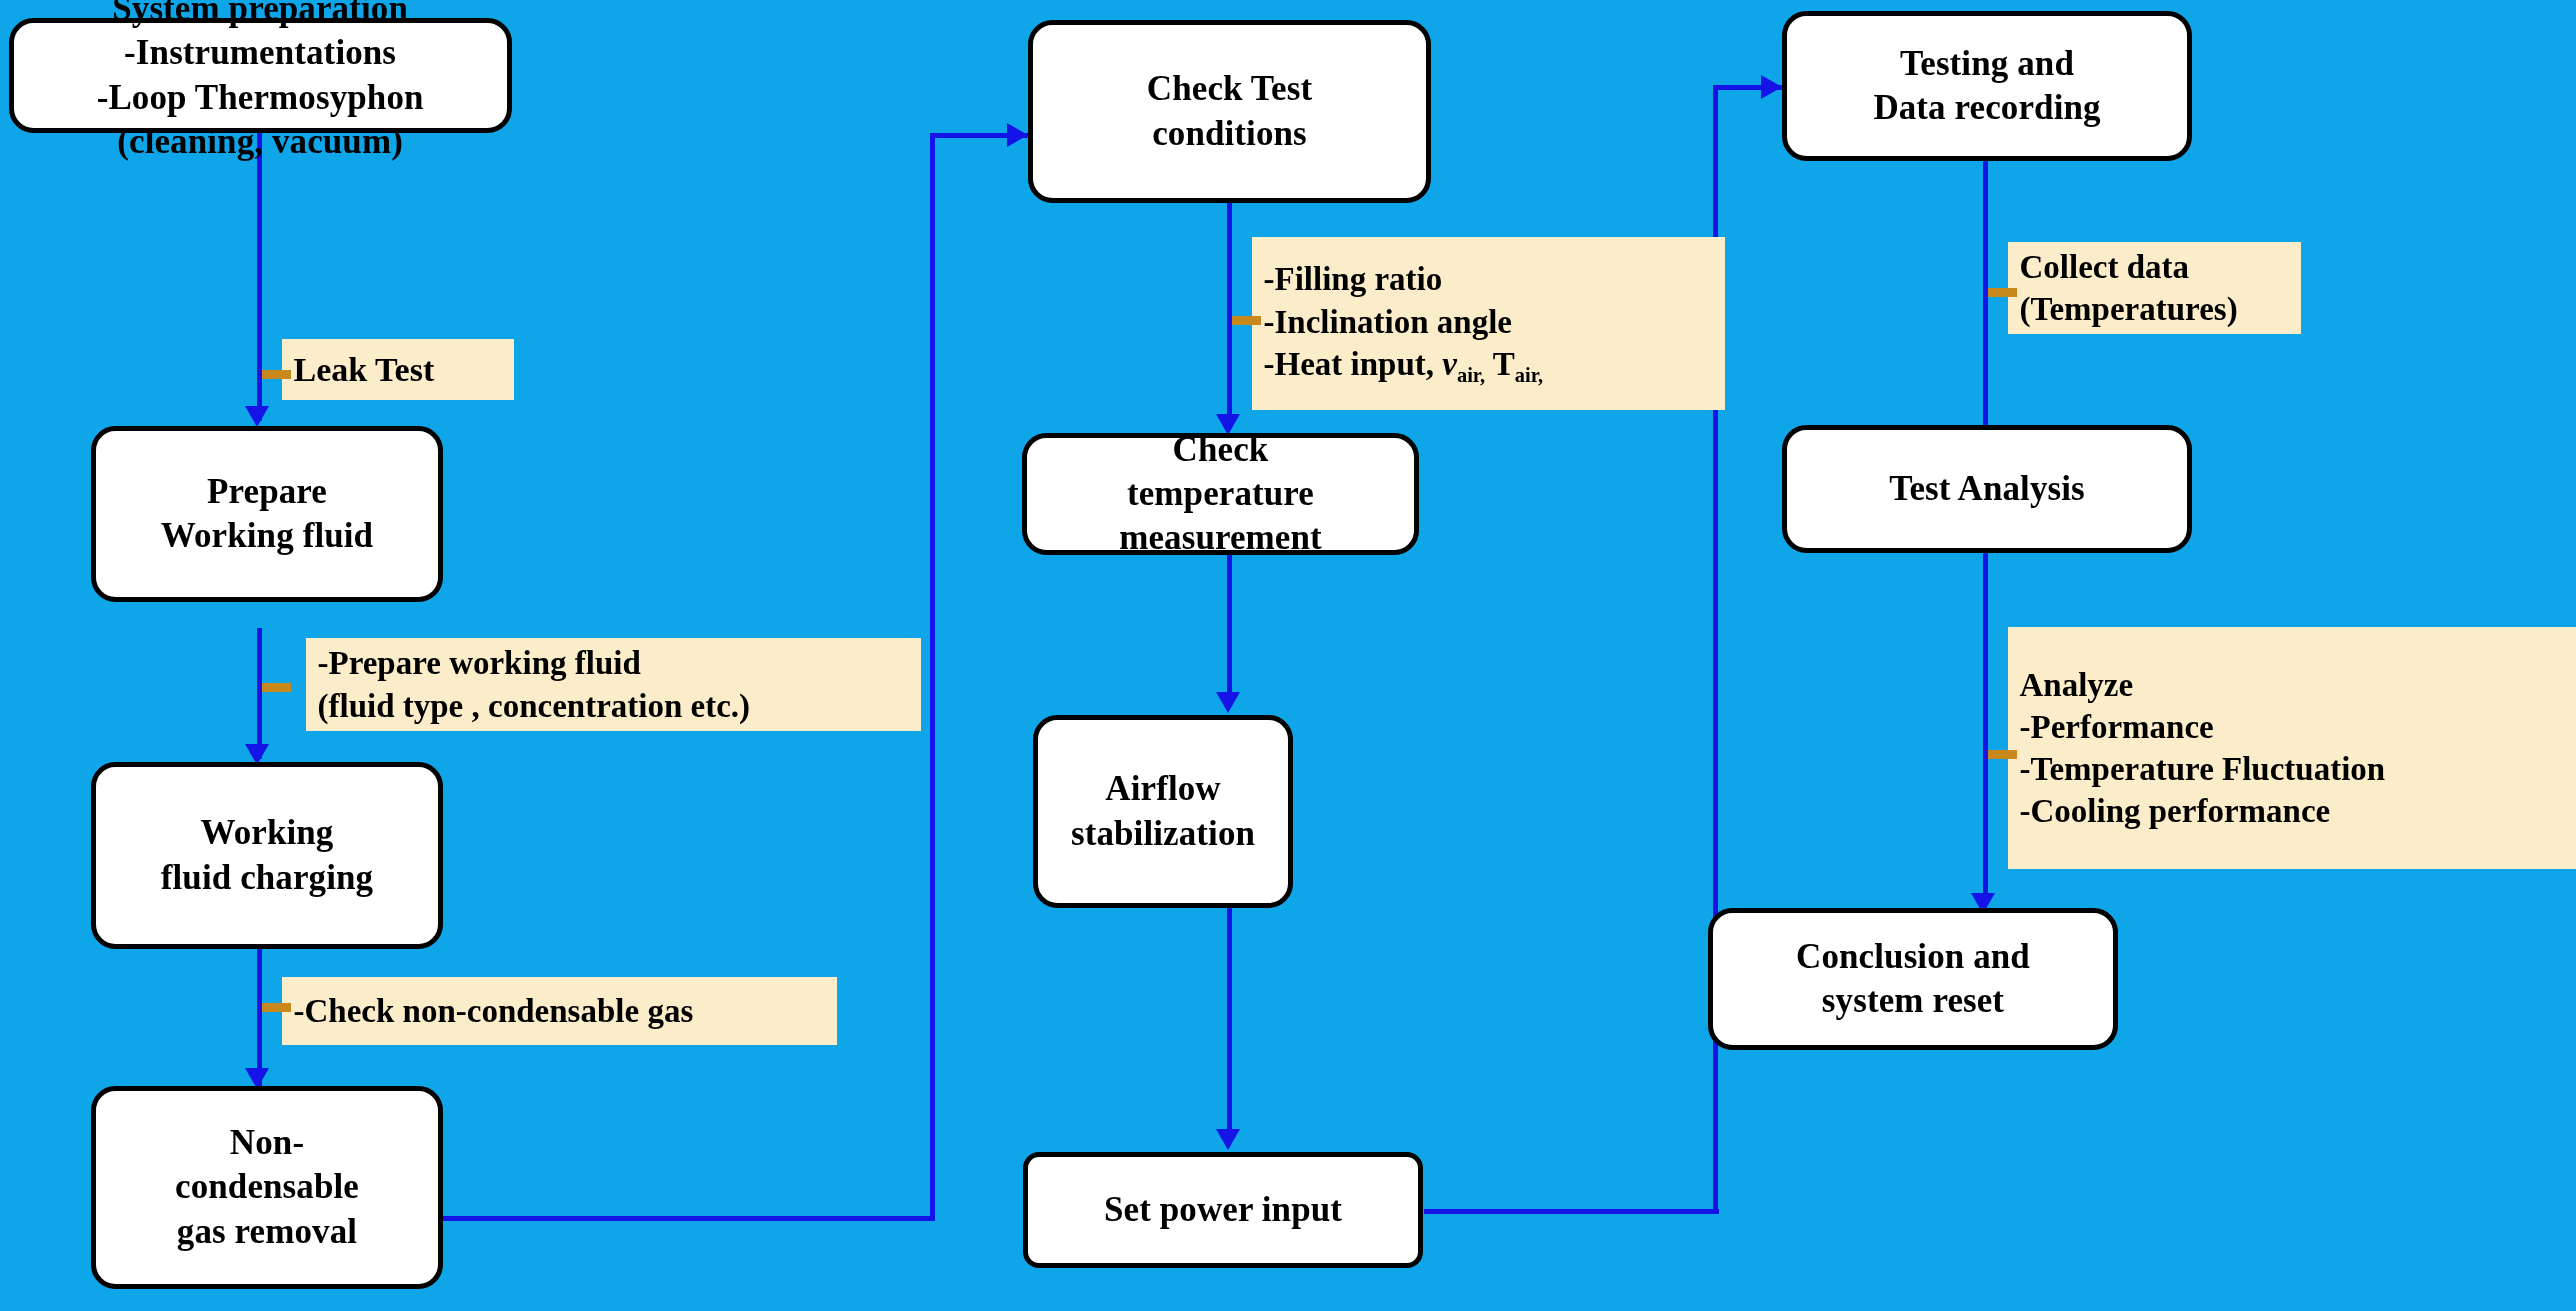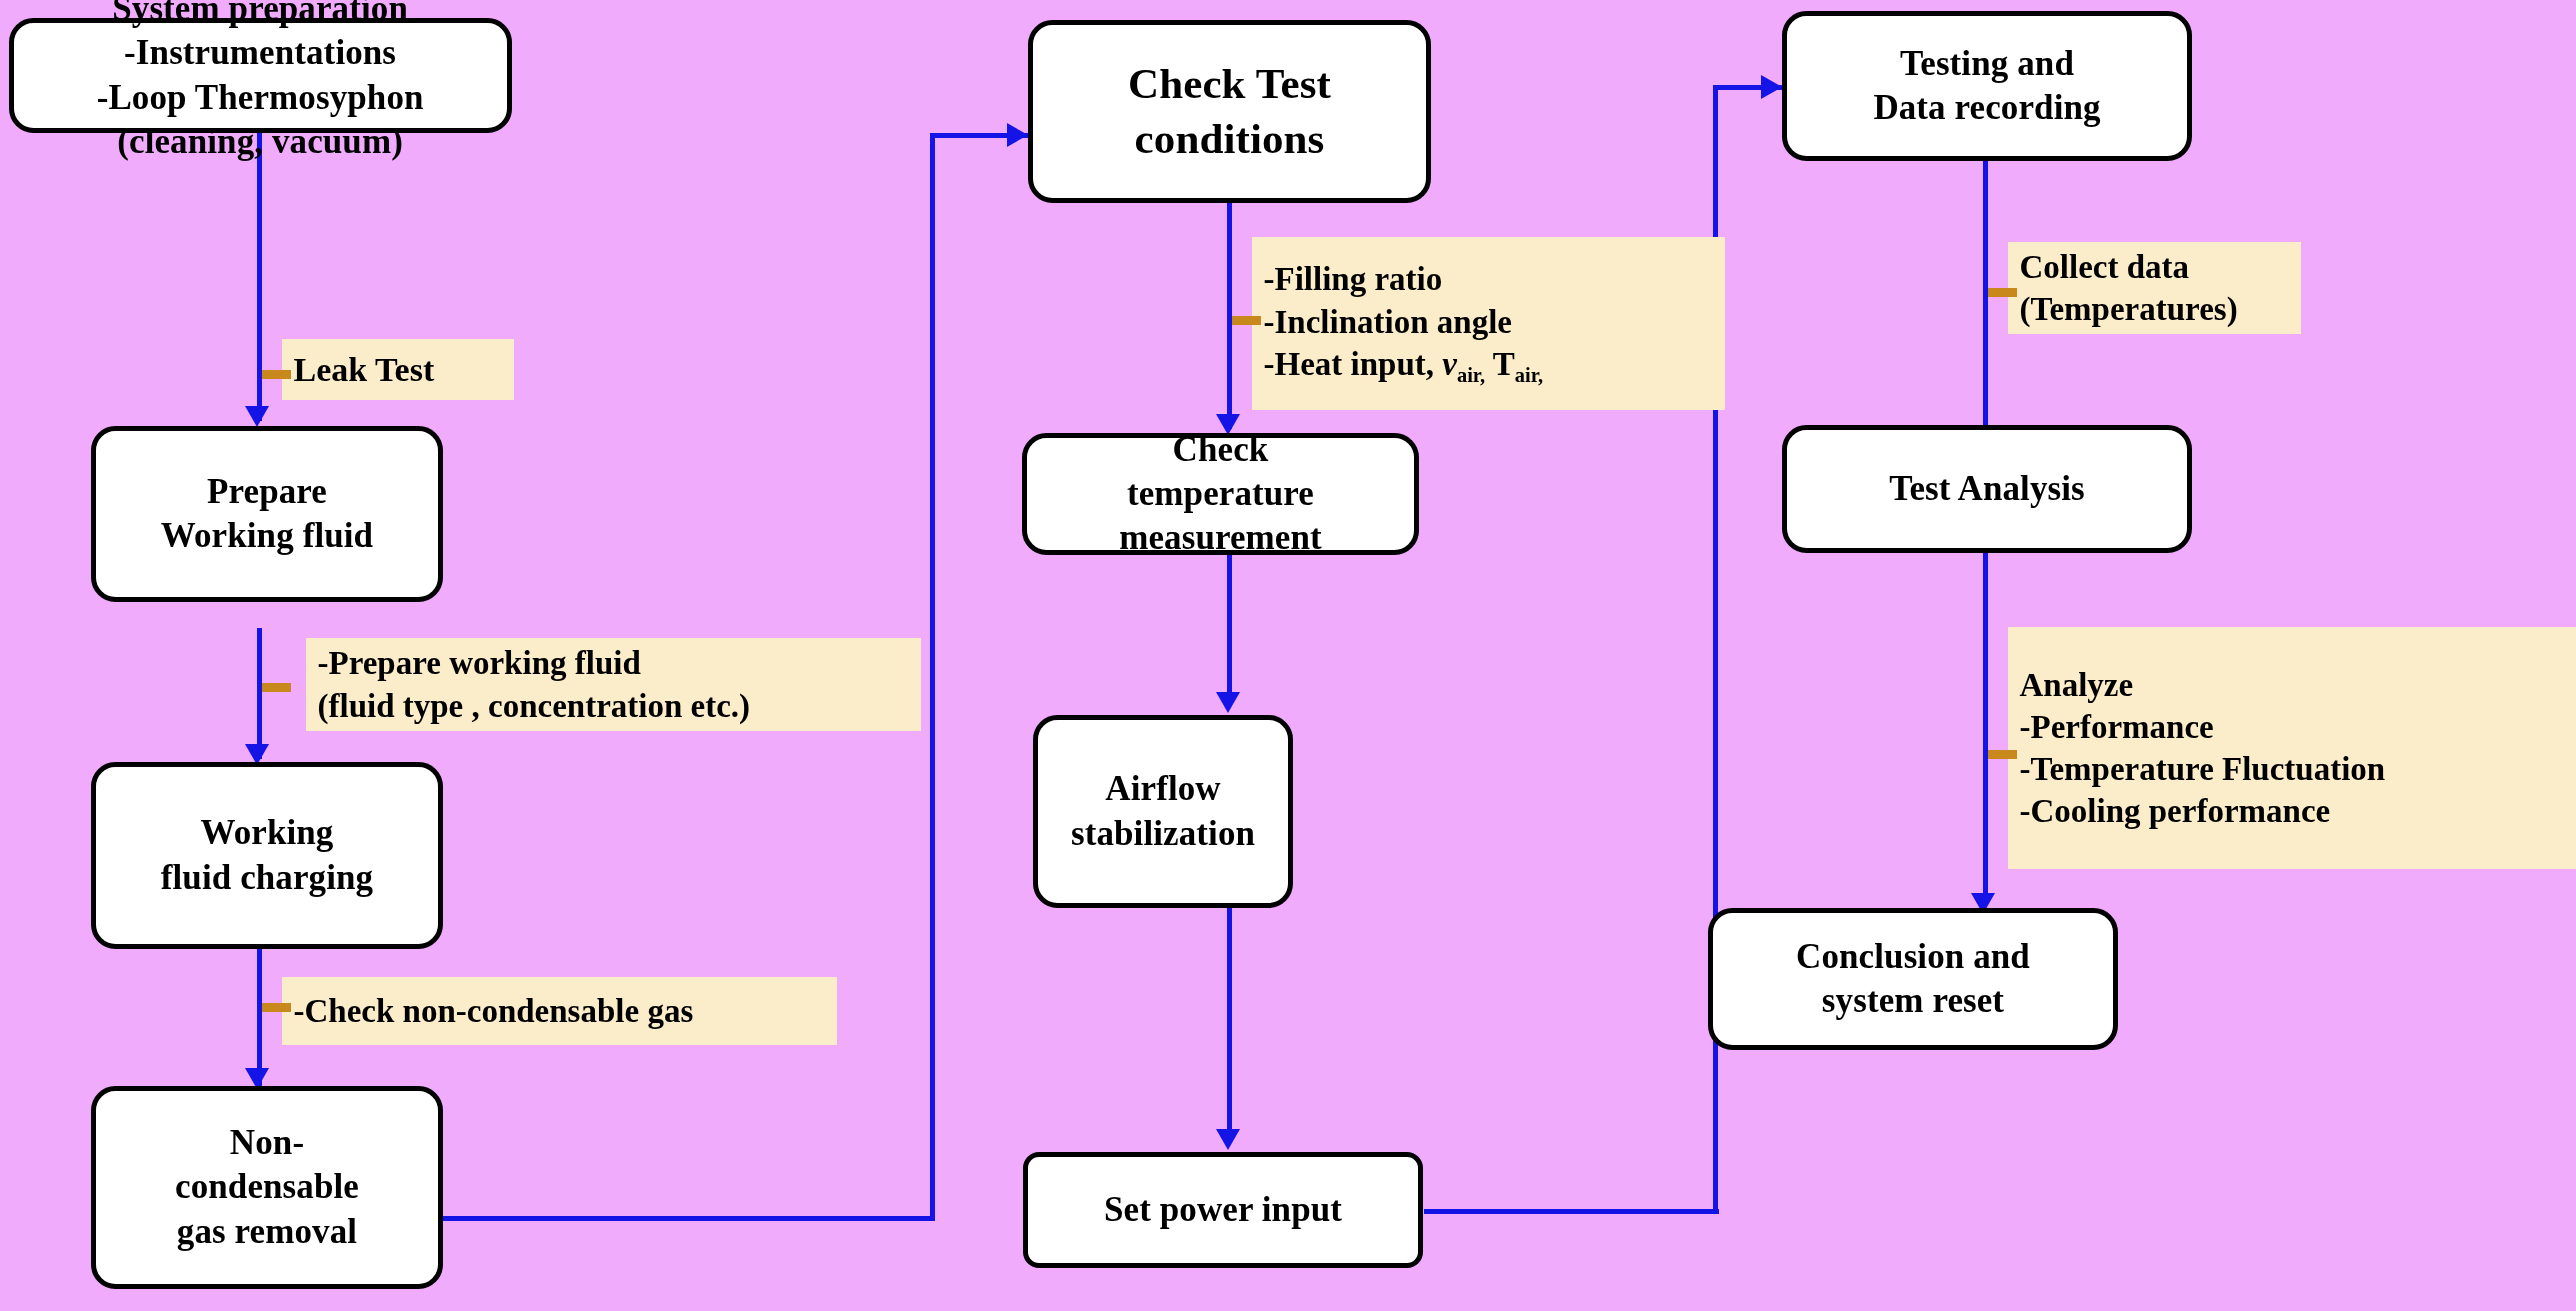--- a/index.html
+++ b/index.html
@@ -4,21 +4,21 @@
 <style>
   html,body{margin:0;padding:0;background:#ffffff;}
   body{
     font-family:"Liberation Serif","DejaVu Serif",serif;
     color:#000;
   }
   #canvas{
     position:relative;
     width:2576px;
     height:1311px;
-    background:#f0abfc;
+    background:#0ea5e9;
     overflow:hidden;
   }
   
   .node{
     position:absolute;
     box-sizing:border-box;
     background:#ffffff;
     border:5px solid #000000;
     border-radius:24.4px;
     display:flex;
@@ -107,21 +107,21 @@
 
   <div class="node" style="left:91px;top:1086px;width:352px;height:203px;font-size:35px;text-align:center;">Non-
 condensable
 gas removal</div>
 
   <div class="hline" style="left:443px;top:1216px;width:492px;"></div>
   <div class="vline" style="left:930px;top:133px;height:1088px;"></div>
   <div class="hline" style="left:930px;top:133px;width:101px;"></div>
   <div class="arrow-right" style="left:1007px;top:123px;"></div>
 
-  <div class="node" style="left:1028px;top:20px;width:403px;height:183px;font-size:43px;">Check Test
+  <div class="node" style="left:1028px;top:20px;width:403px;height:183px;font-size:35px;">Check Test
 conditions</div>
 
   <div class="vline" style="left:1227px;top:203px;height:226px;"></div>
   <div class="arrow-down" style="left:1216px;top:414px;"></div>
   <div class="note-tick" style="left:1232px;top:316px;"></div>
   <div class="note" style="left:1252px;top:237px;width:473px;height:173px;font-size:33px;flex-direction:column;justify-content:center;align-items:flex-start;white-space:normal;">
     <div>-Filling ratio</div>
     <div>-Inclination angle</div>
     <div>
       <span>-Heat input, </span><span class="ital">v</span><span class="sub">air,</span><span> T</span><span class="sub">air,</span>

